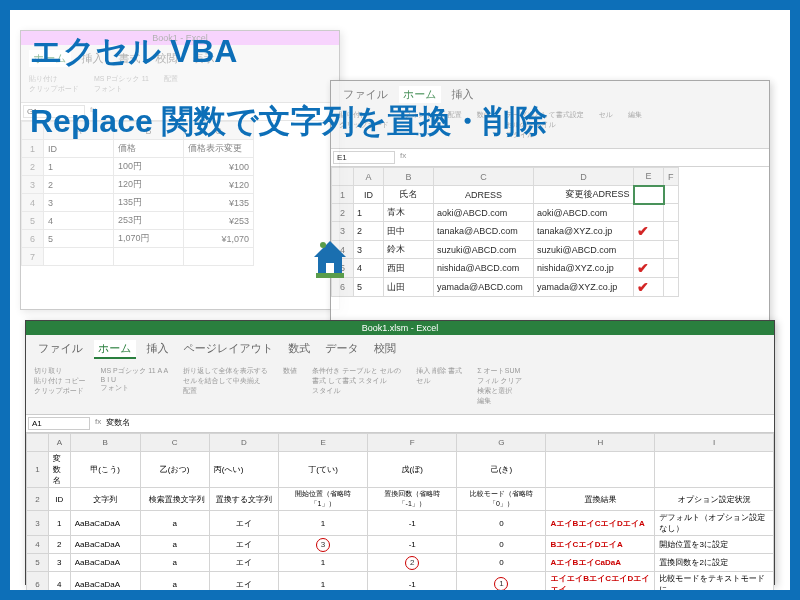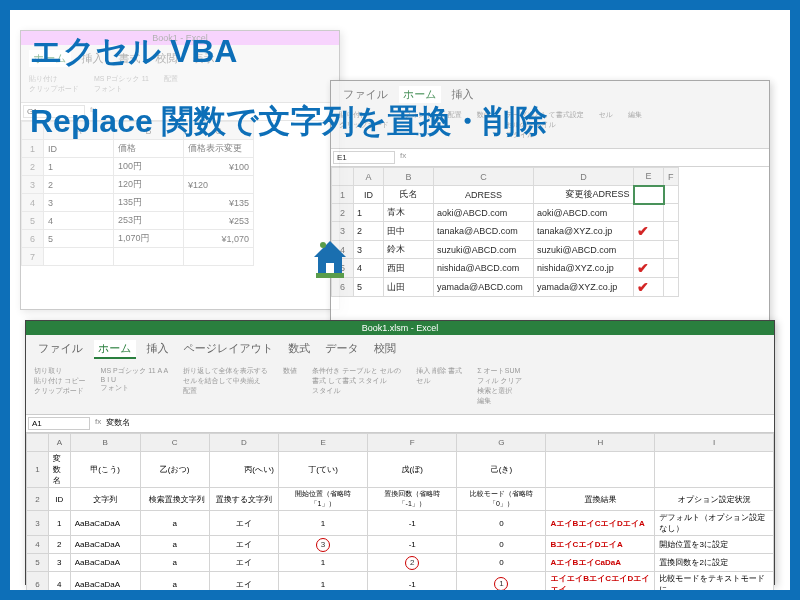--- a/index.html
+++ b/index.html
@@ -82,21 +82,21 @@
       <tr>
             <th class="row-header">2</th>
             <td>1</td>
             <td>100円</td>
             <td style="text-align:right">¥100</td>
           </tr>
       <tr>
             <th class="row-header">3</th>
             <td>2</td>
             <td>120円</td>
-            <td style="">¥120</td>
+            <td style="text-align:right">¥120</td>
           </tr>
       <tr>
             <th class="row-header">4</th>
             <td>3</td>
             <td>135円</td>
             <td style="text-align:right">¥135</td>
           </tr>
       <tr>
             <th class="row-header">5</th>
             <td>4</td>
@@ -262,21 +262,21 @@
         <th style="width:90px">F</th>
         <th style="width:90px">G</th>
         <th style="width:110px">H</th>
         <th style="width:120px">I</th>
       </tr>
       <tr>
             <th class="row-header">1</th>
             <td class="variable-header">変数名</td>
         <td style="text-align:center">甲(こう)</td>
         <td style="text-align:center">乙(おつ)</td>
-        <td style="text-align:right">丙(へい)</td>
+        <td style="text-align:left">丙(へい)</td>
         <td style="text-align:center">丁(てい)</td>
         <td style="text-align:center">戊(ぼ)</td>
         <td style="text-align:center">己(き)</td>
         <td></td>
             <td></td>
       </tr>
       <tr>
             <th class="row-header">2</th>
         <td style="text-align:center">ID</td>
         <td style="text-align:center">文字列</td>

